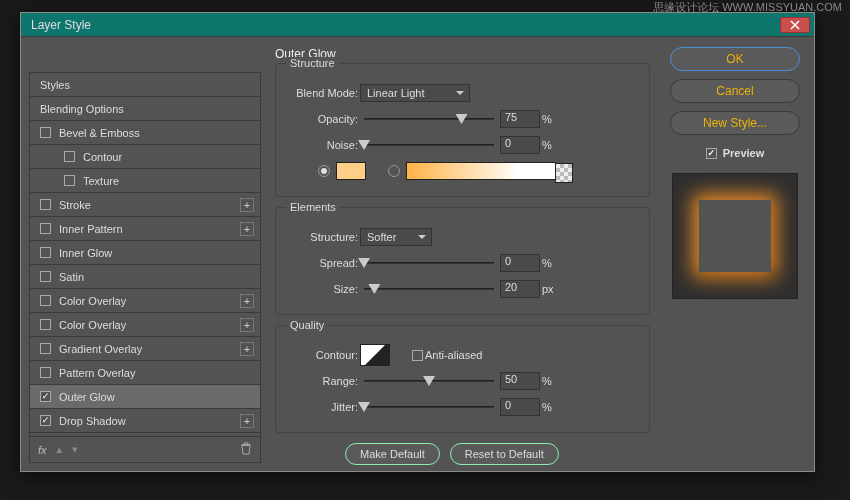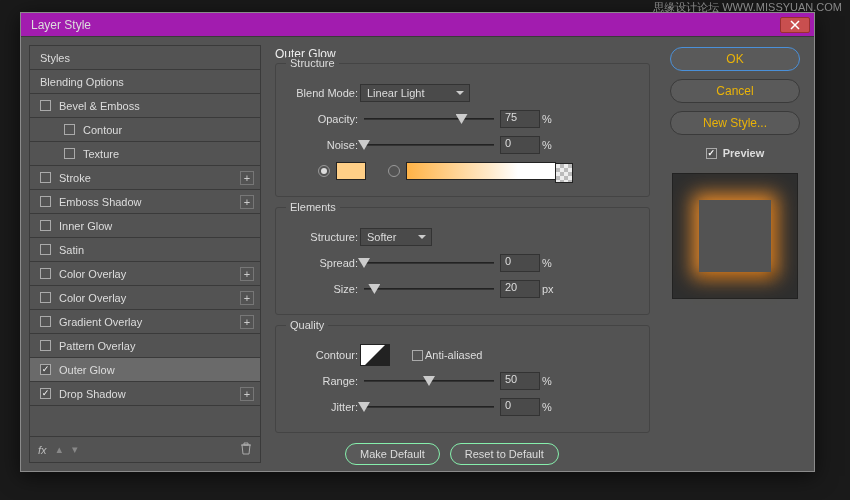--- a/index.html
+++ b/index.html
@@ -1,25 +1,25 @@
 <!DOCTYPE html>
 <html><head>
 <meta charset="utf-8">
 <style>
 * { margin: 0; padding: 0; box-sizing: border-box; font-family: "Segoe UI", Tahoma, sans-serif; }
 body { background: #1a1a1a; width: 850px; height: 500px; overflow: hidden; position: relative; }
 .watermark { position: absolute; top: 0; right: 8px; color: #888; font-size: 11px; z-index: 100; }
 .dialog { position: absolute; left: 20px; top: 12px; width: 795px; height: 460px; background: #535353; border: 1px solid #8b8b8b; box-shadow: 0 4px 20px rgba(0,0,0,0.6); }
-.titlebar { height: 24px; background: #a21caf; display: flex; align-items: center; justify-content: space-between; padding: 0 4px 0 10px; border-bottom: 1px solid #3a3a3a; }
+.titlebar { height: 24px; background: #0f766e; display: flex; align-items: center; justify-content: space-between; padding: 0 4px 0 10px; border-bottom: 1px solid #3a3a3a; }
 .title { color: #ddd; font-size: 12px; }
 .close-btn { width: 30px; height: 16px; background: #c94f4f; border: 1px solid #9a3030; display: flex; align-items: center; justify-content: center; cursor: pointer; border-radius: 2px; }
 .close-btn svg { width: 10px; height: 10px; }
 .dialog-body { display: flex; padding: 8px; gap: 8px; height: calc(100% - 24px); }
 .left-panel { width: 232px; display: flex; flex-direction: column; }
-.style-list { flex: 1; border: 1px solid #3a3a3a; background: #535353; }
+.style-list { flex: 1; border: 1px solid #3a3a3a; background: #535353; margin-top: 27px; }
 .style-row { display: flex; align-items: center; height: 24px; padding: 0 6px 0 10px; border-bottom: 1px solid #3a3a3a; color: #ddd; font-size: 11px; cursor: pointer; position: relative; }
 .style-row.header { background: #535353; }
 .style-row.sub { padding-left: 34px; }
 .style-row.selected { background: #6a6a6a; }
 .style-row .chk { width: 11px; height: 11px; border: 1px solid #aaa; margin-right: 8px; display: flex; align-items: center; justify-content: center; background: #535353; }
 .style-row .chk.checked::after { content: "✓"; font-size: 9px; color: #fff; line-height: 1; }
 .style-row .plus { margin-left: auto; width: 14px; height: 14px; border: 1px solid #777; display: flex; align-items: center; justify-content: center; font-size: 11px; color: #ccc; }
 .list-footer { height: 26px; border: 1px solid #3a3a3a; border-top: none; display: flex; align-items: center; padding: 0 8px; gap: 10px; }
 .list-footer .fx { font-style: italic; color: #bbb; font-size: 11px; }
 .list-footer .arrow { color: #888; font-size: 11px; }
@@ -92,21 +92,21 @@
               <div class="chk"></div>
               <span>Texture</span>
             </div>
             <div class="style-row">
               <div class="chk"></div>
               <span>Stroke</span>
               <div class="plus">+</div>
             </div>
             <div class="style-row">
               <div class="chk"></div>
-              <span>Emboss Shadow</span>
+              <span>Inner Pattern</span>
               <div class="plus">+</div>
             </div>
             <div class="style-row">
               <div class="chk"></div>
               <span>Inner Glow</span>
             </div>
             <div class="style-row">
               <div class="chk"></div>
               <span>Satin</span>
             </div>

